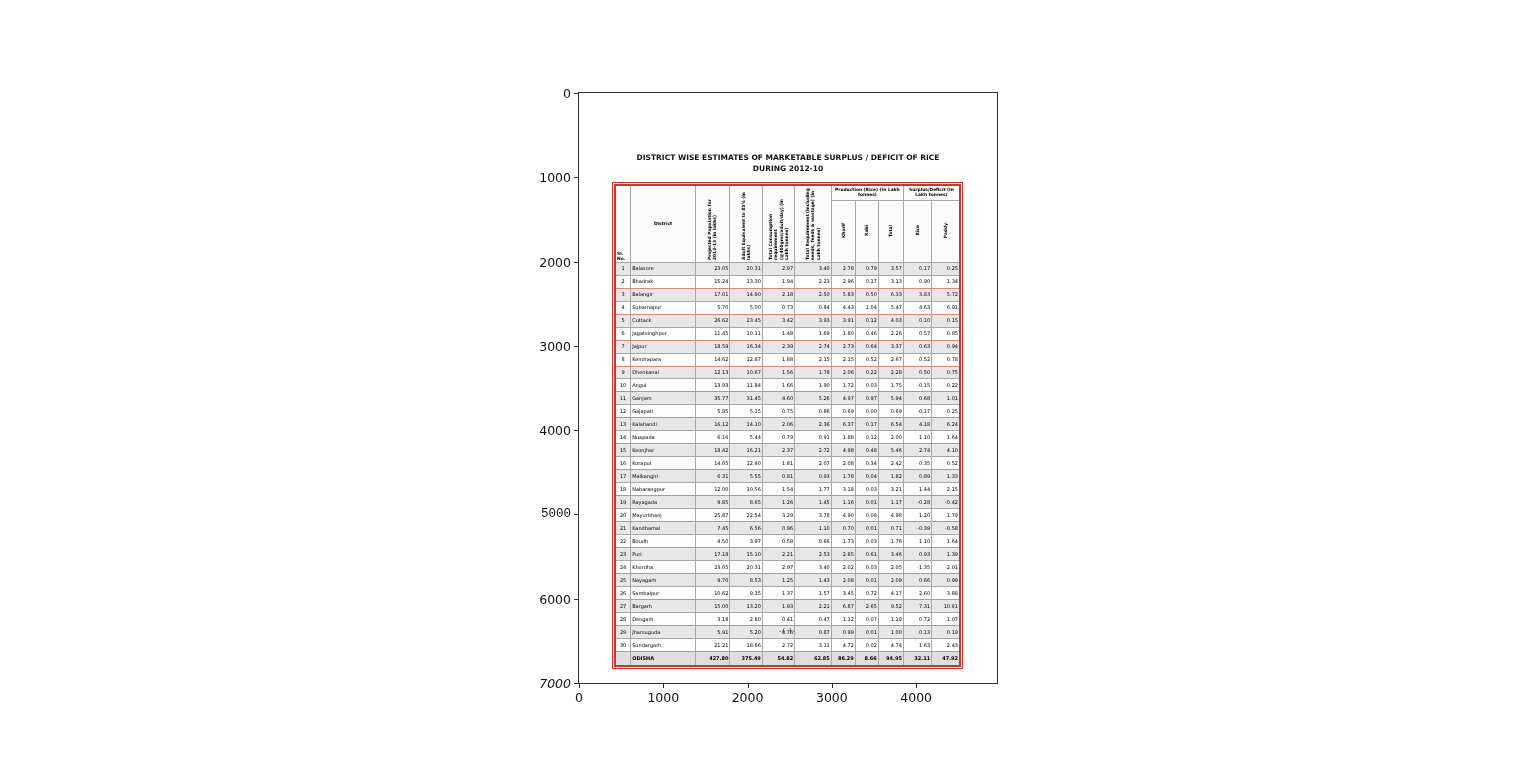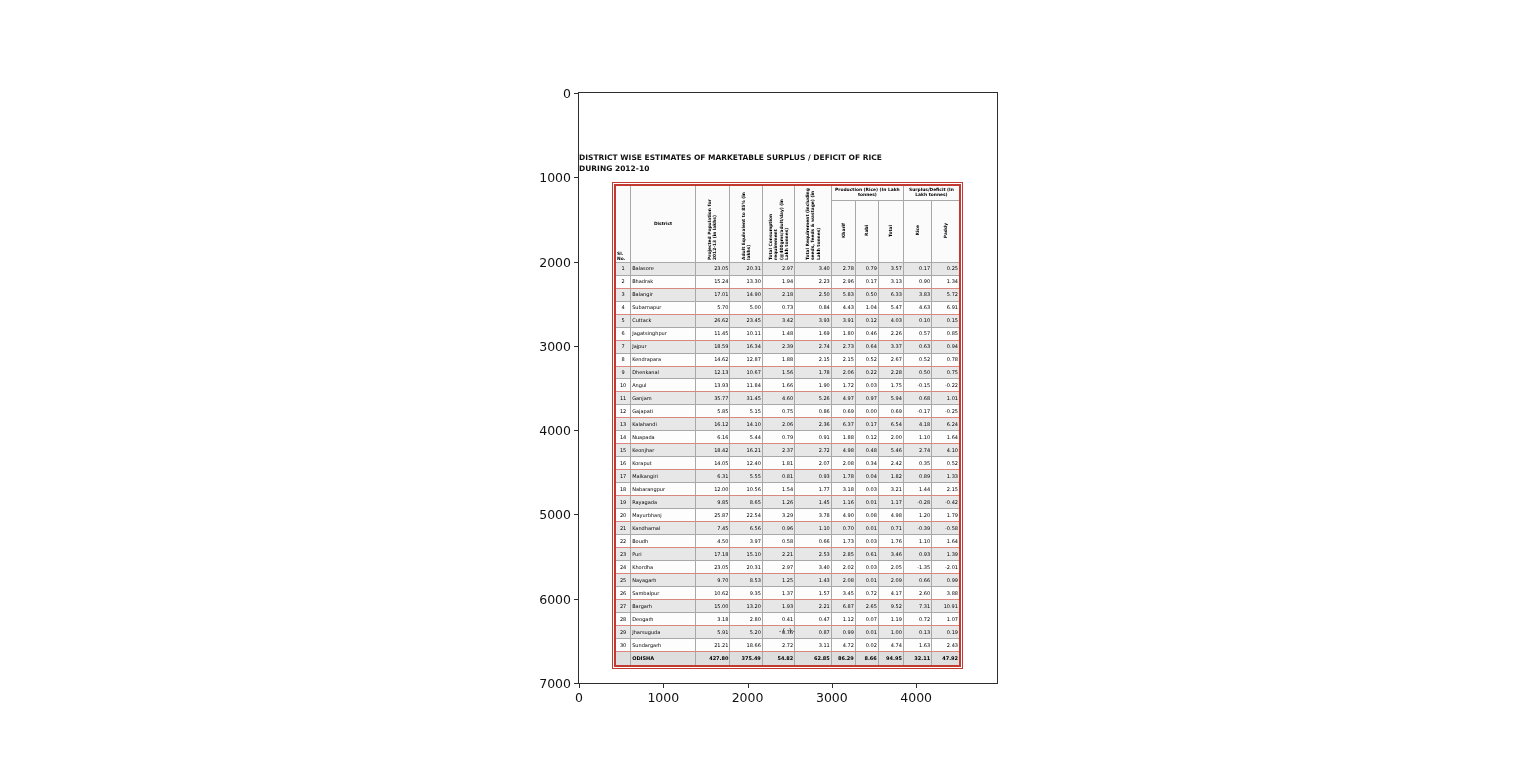--- a/index.html
+++ b/index.html
@@ -11,21 +11,21 @@
         border:1px solid #2e2e2e;background:#fff;}
   .ytick-label{position:absolute;left:-50px;width:42px;text-align:right;
         font-size:12.5px;color:#111;transform:translateY(-50%);}
   .ytick-mark{position:absolute;left:-5px;width:5px;height:1px;background:#2e2e2e;}
   .xtick-label{position:absolute;bottom:-22px;font-size:12.5px;color:#111;
         transform:translateX(-50%);}
   .xtick-mark{position:absolute;bottom:-5px;width:1px;height:5px;background:#2e2e2e;}
 
   
   .page{position:absolute;inset:0;}
-  .doc-title{position:absolute;top:60px;left:0;width:100%;
+  .doc-title{position:absolute;top:60px;left:0;width:100%;text-align:center;
         font-weight:bold;font-size:7.5px;line-height:1.4;color:#111;}
 
   table.surplus-table{position:absolute;left:35px;top:91px;width:347px;height:439px;
         border-collapse:collapse;table-layout:fixed;
         border:2px solid #c23b32;outline:1px solid #c23b32;outline-offset:1px;
         font-size:5px;background:#fdfdfd;}
   .surplus-table th,.surplus-table td{border:1px solid #a8a8a8;padding:0 1px;
         overflow:hidden;line-height:1.05;}
   .surplus-table thead th{background:#fbfbfb;font-weight:bold;font-size:4.4px;}
   .h-sl{white-space:pre-line;text-align:left;vertical-align:bottom;}
@@ -514,25 +514,25 @@
   <div class="ytick-label" style="top: 0px;">0</div>
       <div class="ytick-mark" style="top: 0px;"></div>
       <div class="ytick-label" style="top: 84.2857px;">1000</div>
       <div class="ytick-mark" style="top: 84.2857px;"></div>
       <div class="ytick-label" style="top: 168.571px;">2000</div>
       <div class="ytick-mark" style="top: 168.571px;"></div>
       <div class="ytick-label" style="top: 252.857px;">3000</div>
       <div class="ytick-mark" style="top: 252.857px;"></div>
       <div class="ytick-label" style="top: 337.143px;">4000</div>
       <div class="ytick-mark" style="top: 337.143px;"></div>
-      <div class="ytick-label" style="top: 421.429px;">5000</div>
+      <div class="ytick-label" style="top: 421.429px; font-family: Liberation Mono, monospace;">5000</div>
       <div class="ytick-mark" style="top: 421.429px;"></div>
       <div class="ytick-label" style="top: 505.714px;">6000</div>
       <div class="ytick-mark" style="top: 505.714px;"></div>
-      <div class="ytick-label" style="top: 590px;">7000</div>
+      <div class="ytick-label" style="top: 590px; font-style: italic;">7000</div>
       <div class="ytick-mark" style="top: 590px;"></div>
       <div class="xtick-label" style="left: 0px;">0</div>
       <div class="xtick-mark" style="left: 0px;"></div>
       <div class="xtick-label" style="left: 84.2857px;">1000</div>
       <div class="xtick-mark" style="left: 84.2857px;"></div>
       <div class="xtick-label" style="left: 168.571px;">2000</div>
       <div class="xtick-mark" style="left: 168.571px;"></div>
       <div class="xtick-label" style="left: 252.857px;">3000</div>
       <div class="xtick-mark" style="left: 252.857px;"></div>
       <div class="xtick-label" style="left: 337.143px;">4000</div>

